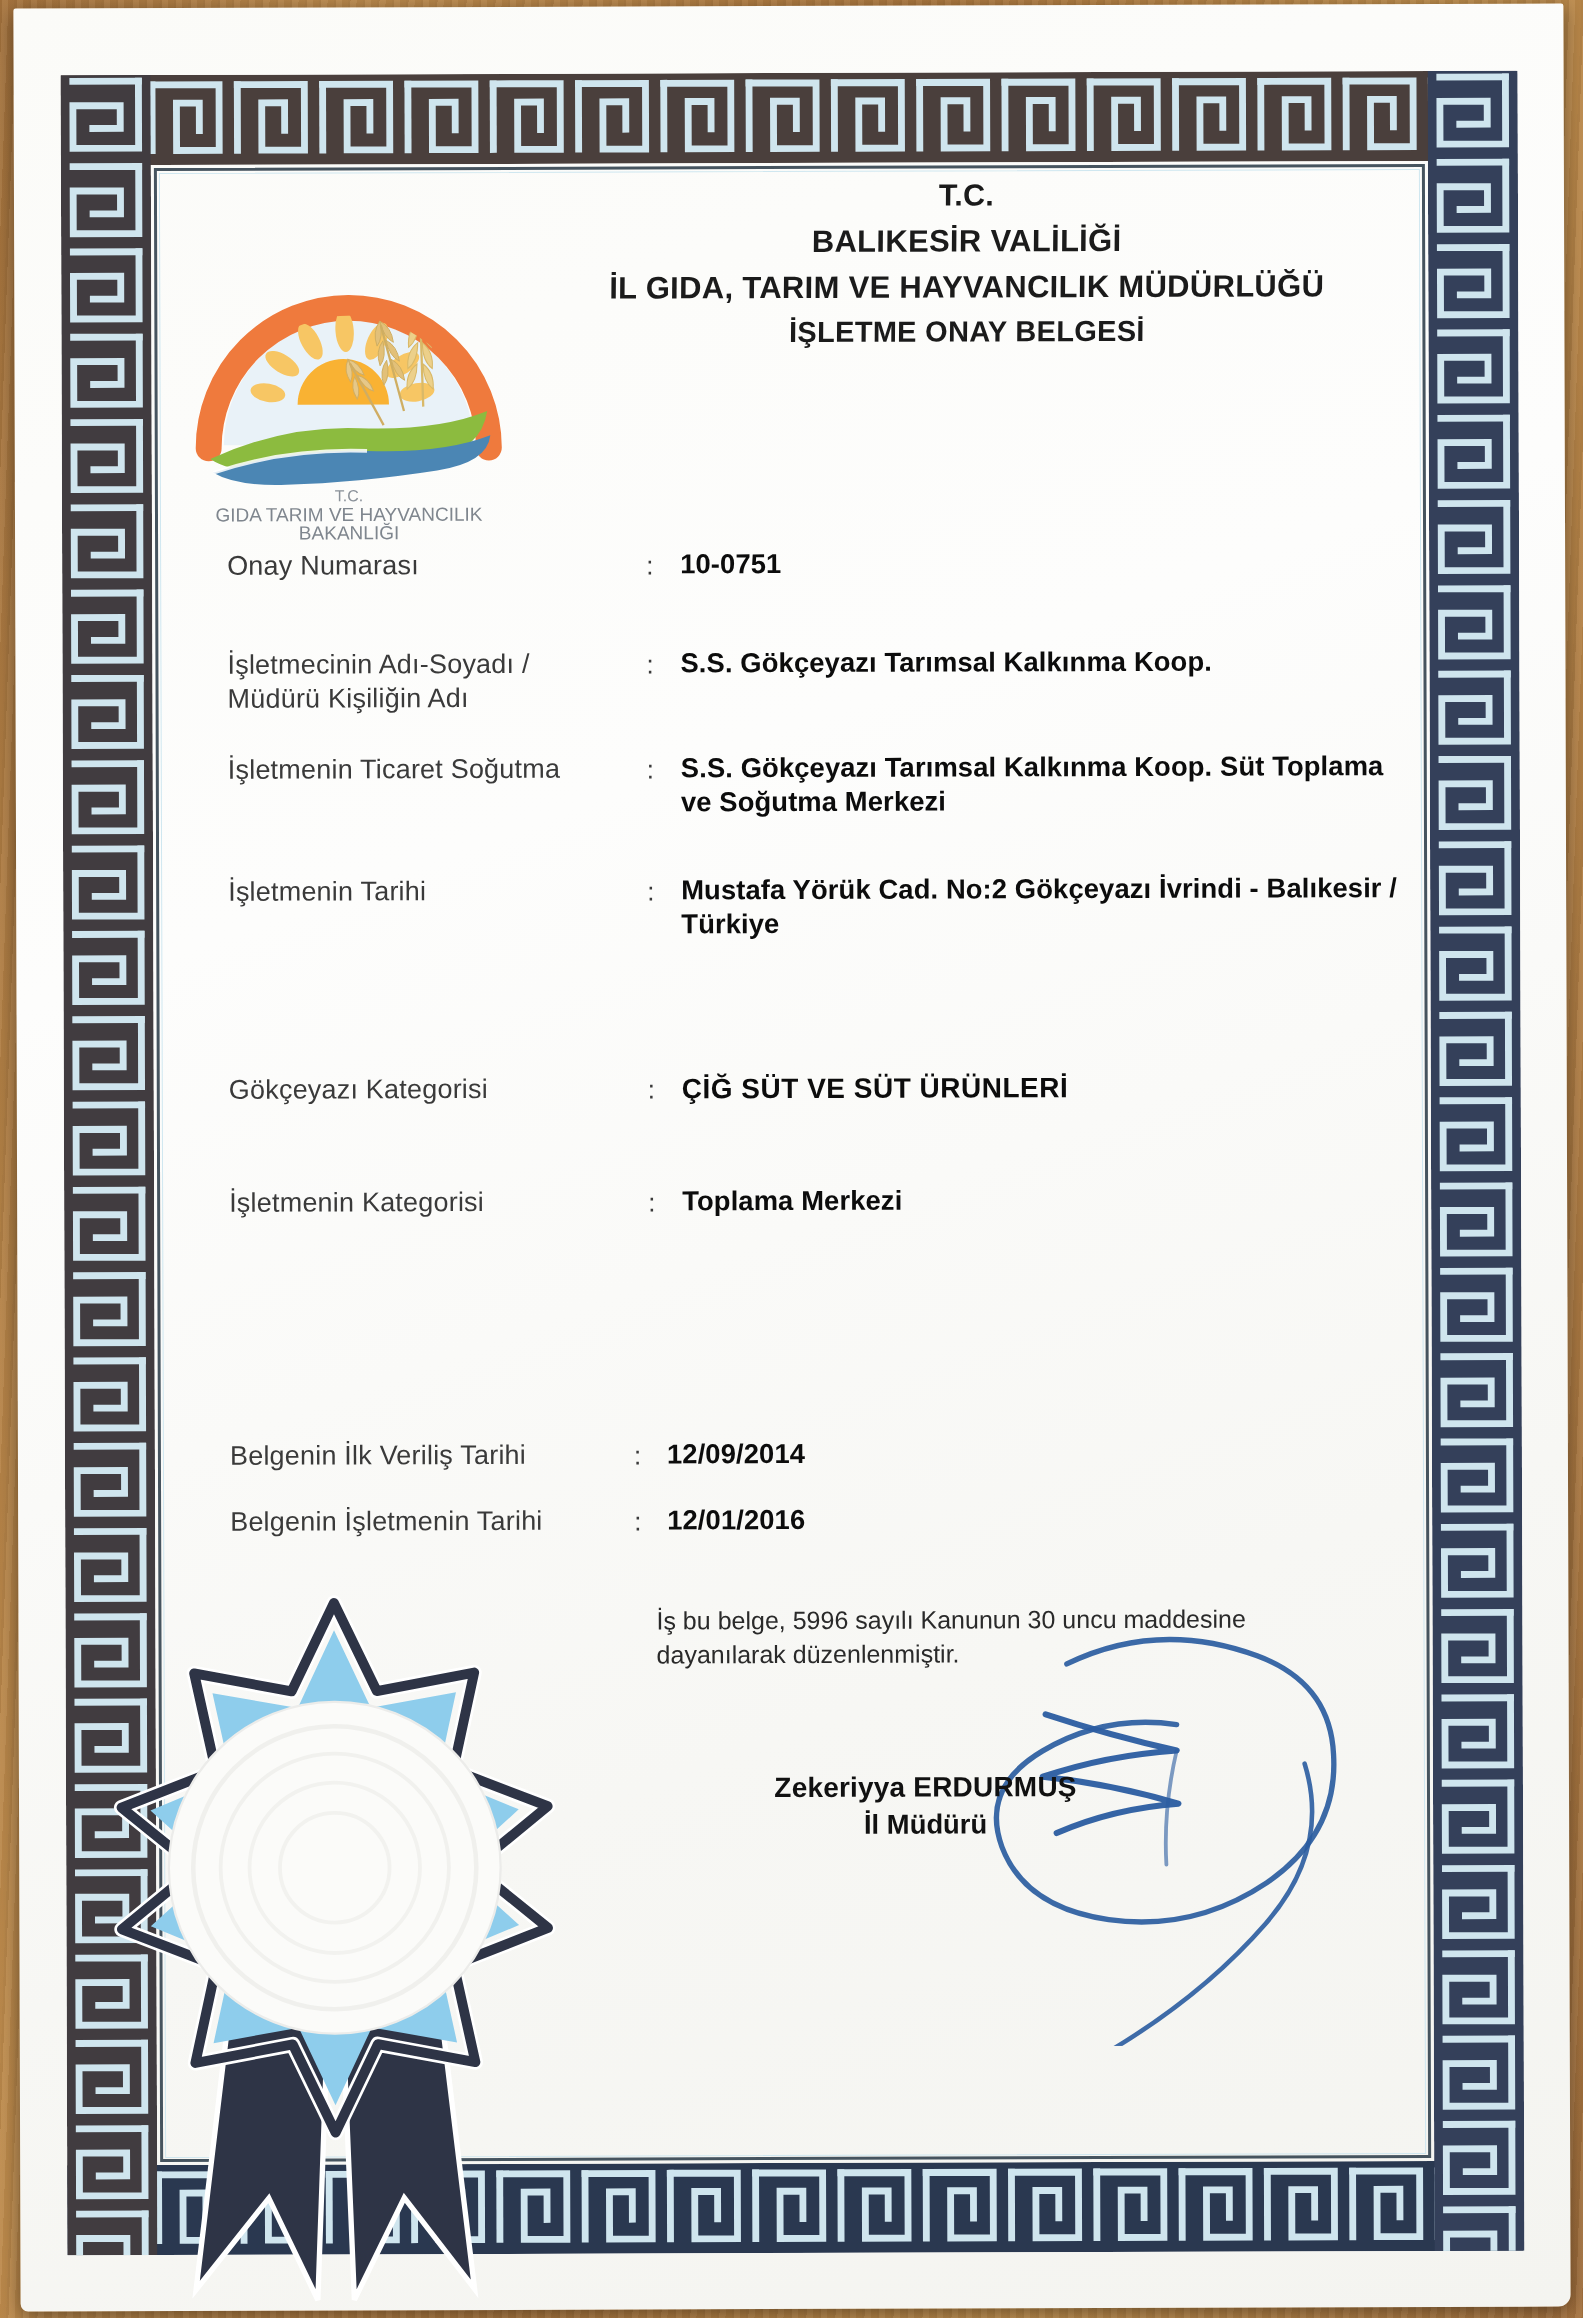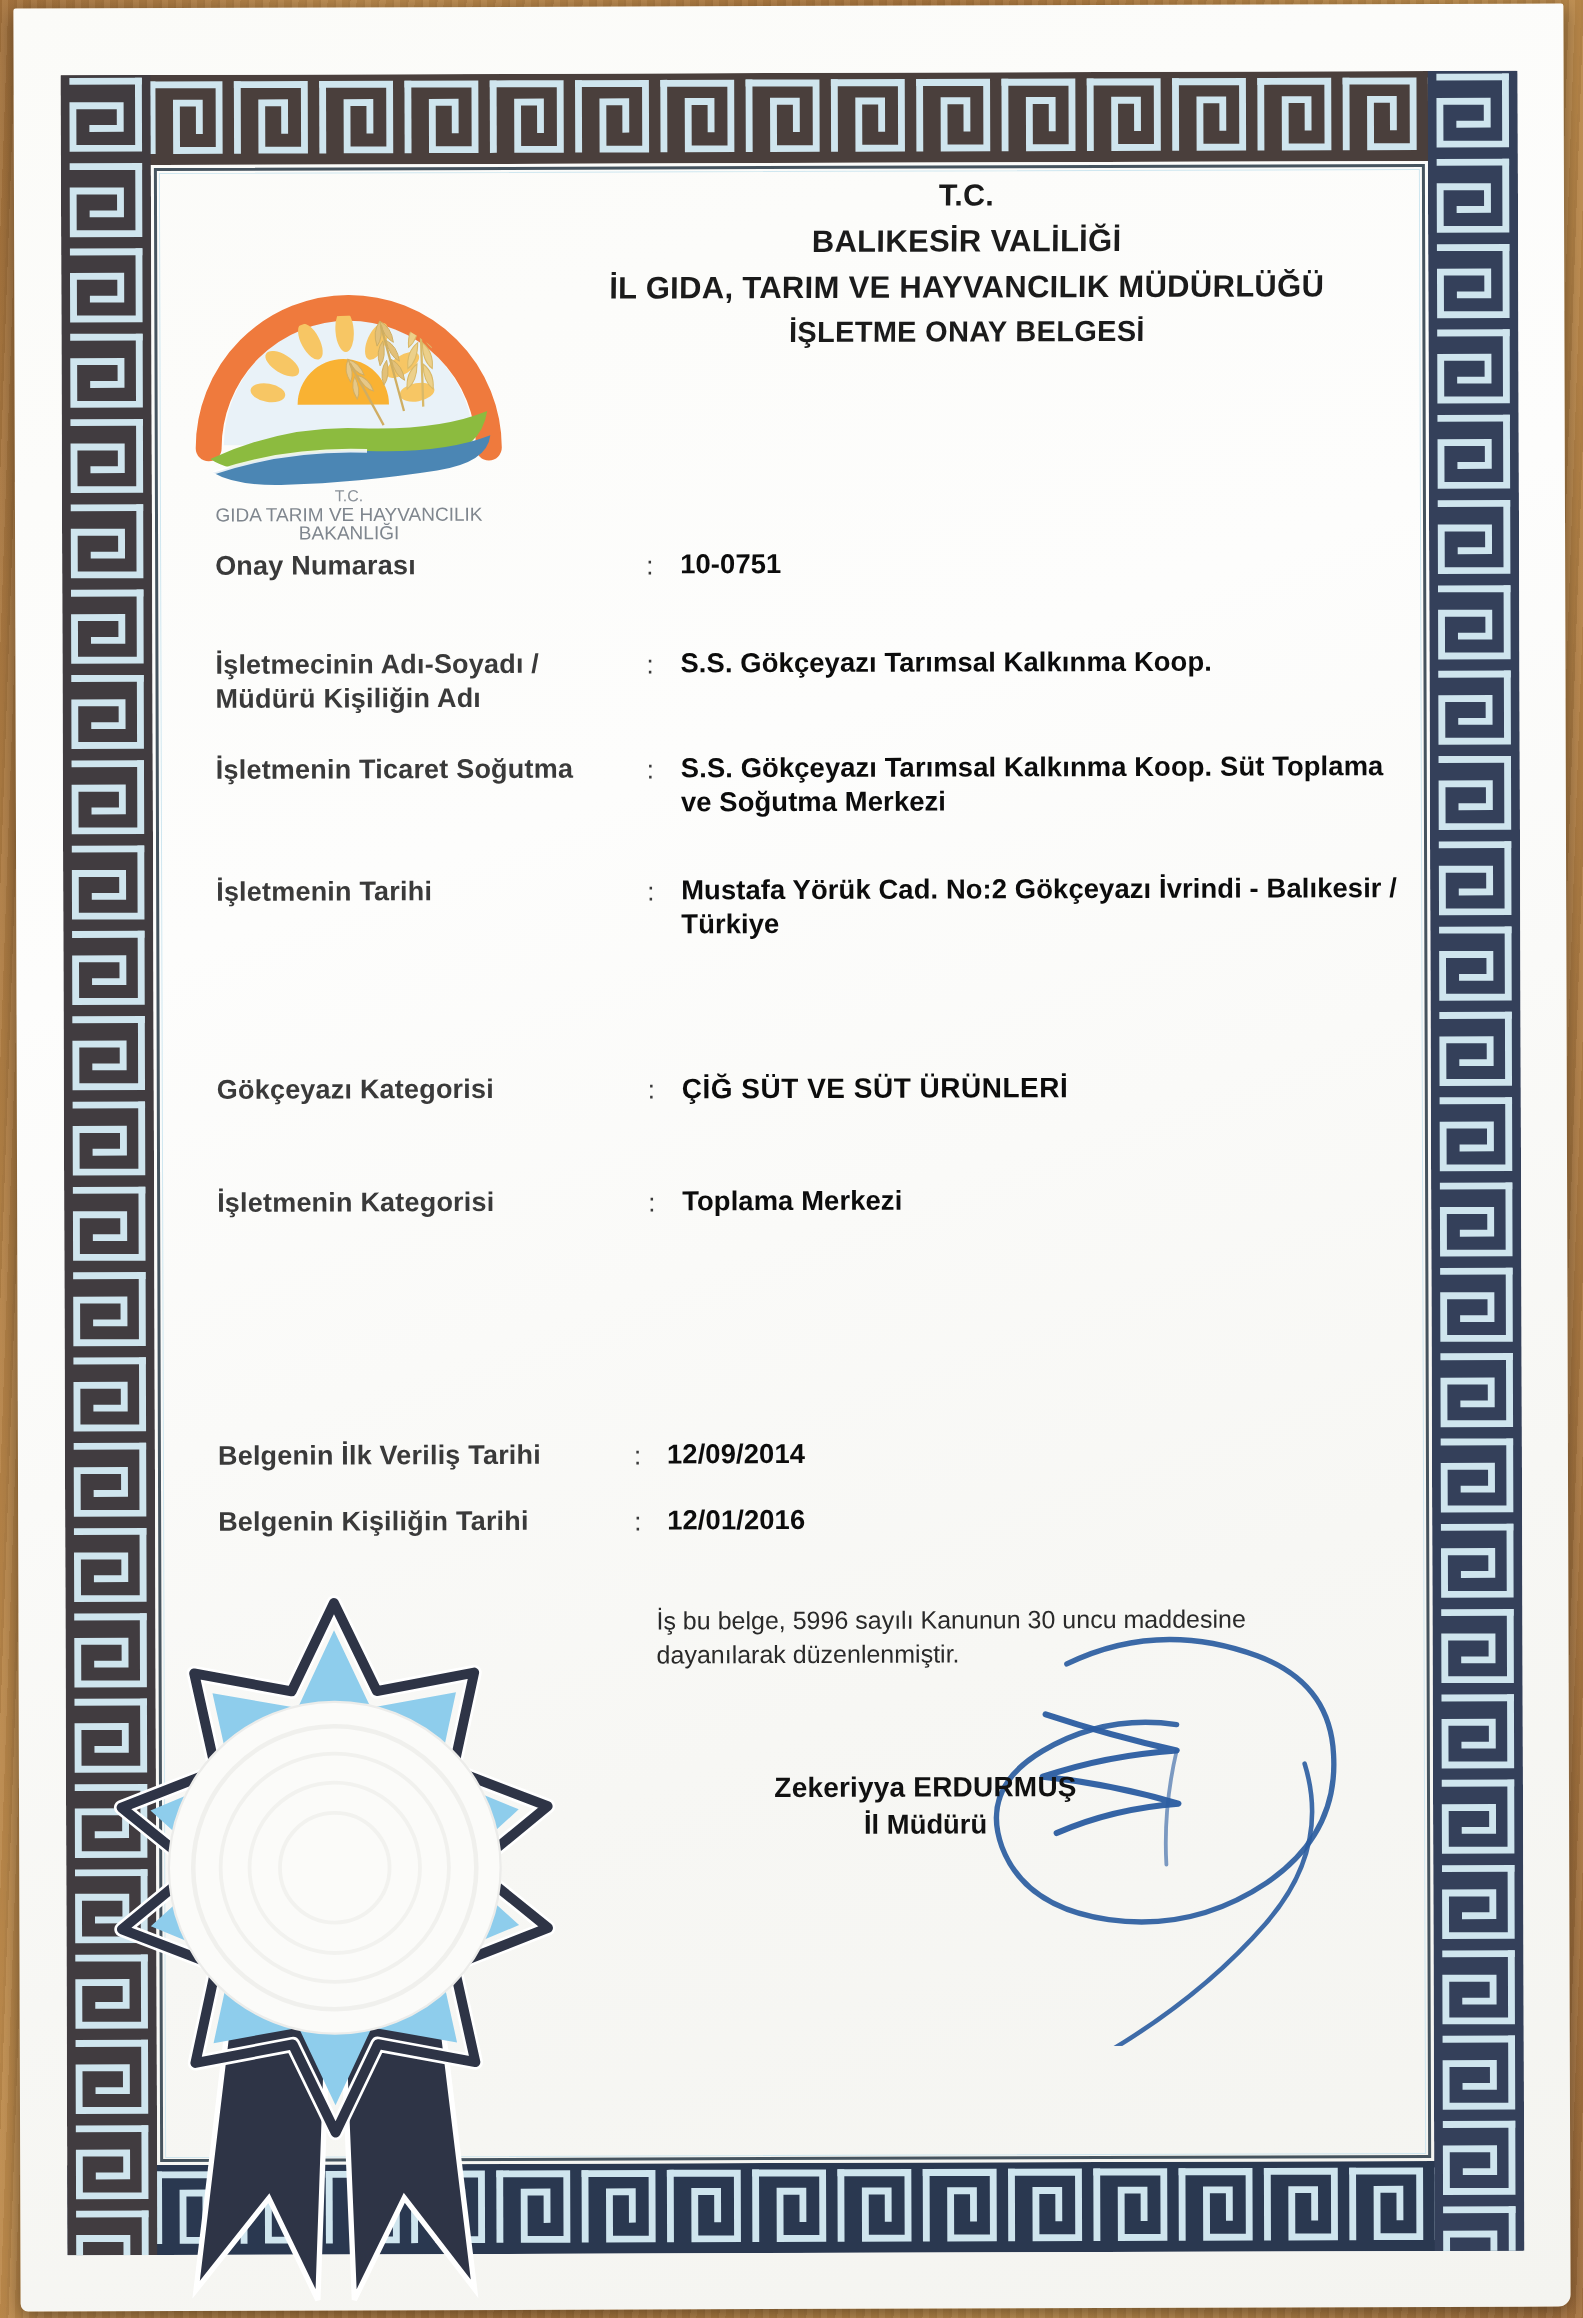--- a/index.html
+++ b/index.html
@@ -71,23 +71,23 @@
     transform:skewX(-0.6deg);
   }
   #h-tc{font-size:30.5px;}
   #h-val{font-size:31px;}
   #h-mud{font-size:31px;}
   #h-belge{font-size:29px;margin-bottom:0;}
 
   
   .row{position:absolute;left:200px;width:1188px;}
   .lbl{
-    position:absolute;left:0;top:0;width:396px;
+    position:absolute;left:12px;top:0;width:396px;
     font-size:27px;color:#3a3a3a;line-height:1.25;
-    font-weight:700;letter-spacing:0.2px;
+    font-weight:400;letter-spacing:0.2px;
   }
   .colon{
     position:absolute;left:431px;top:1.5px;
     font-size:26px;color:#3a3a3a;
   }
   .val{
     position:absolute;left:465px;top:-1.5px;width:716px;
     font-size:27.4px;color:#0c0c0c;font-weight:bold;
     line-height:1.27;letter-spacing:0.1px;
   }
@@ -569,21 +569,21 @@
       <div class="val">Toplama Merkezi</div>
     </div>
 
     <div class="row" id="r-ilk">
       <div class="lbl">Belgenin İlk Veriliş Tarihi</div>
       <div class="colon">:</div>
       <div class="val">12/09/2014</div>
     </div>
 
     <div class="row" id="r-degisiklik">
-      <div class="lbl">Belgenin Kişiliğin Tarihi</div>
+      <div class="lbl">Belgenin İşletmenin Tarihi</div>
       <div class="colon">:</div>
       <div class="val">12/01/2016</div>
     </div>
 
     <div id="legal">İş bu belge, 5996 sayılı Kanunun 30 uncu maddesine dayanılarak düzenlenmiştir.</div>
 
     <div id="signature">
       <svg width="472" height="472" viewBox="0 0 620 620">
         <g fill="none" stroke="#2a5ca0" stroke-linecap="round" stroke-linejoin="round">
           <path d="M196 118 q120 -58 250 -10 q96 36 100 130 q6 104 -88 168 q-96 64 -208 48 q-110 -16 -140 -96 q-28 -78 54 -126 q82 -48 176 -34" stroke-width="7" opacity=".92"></path>

